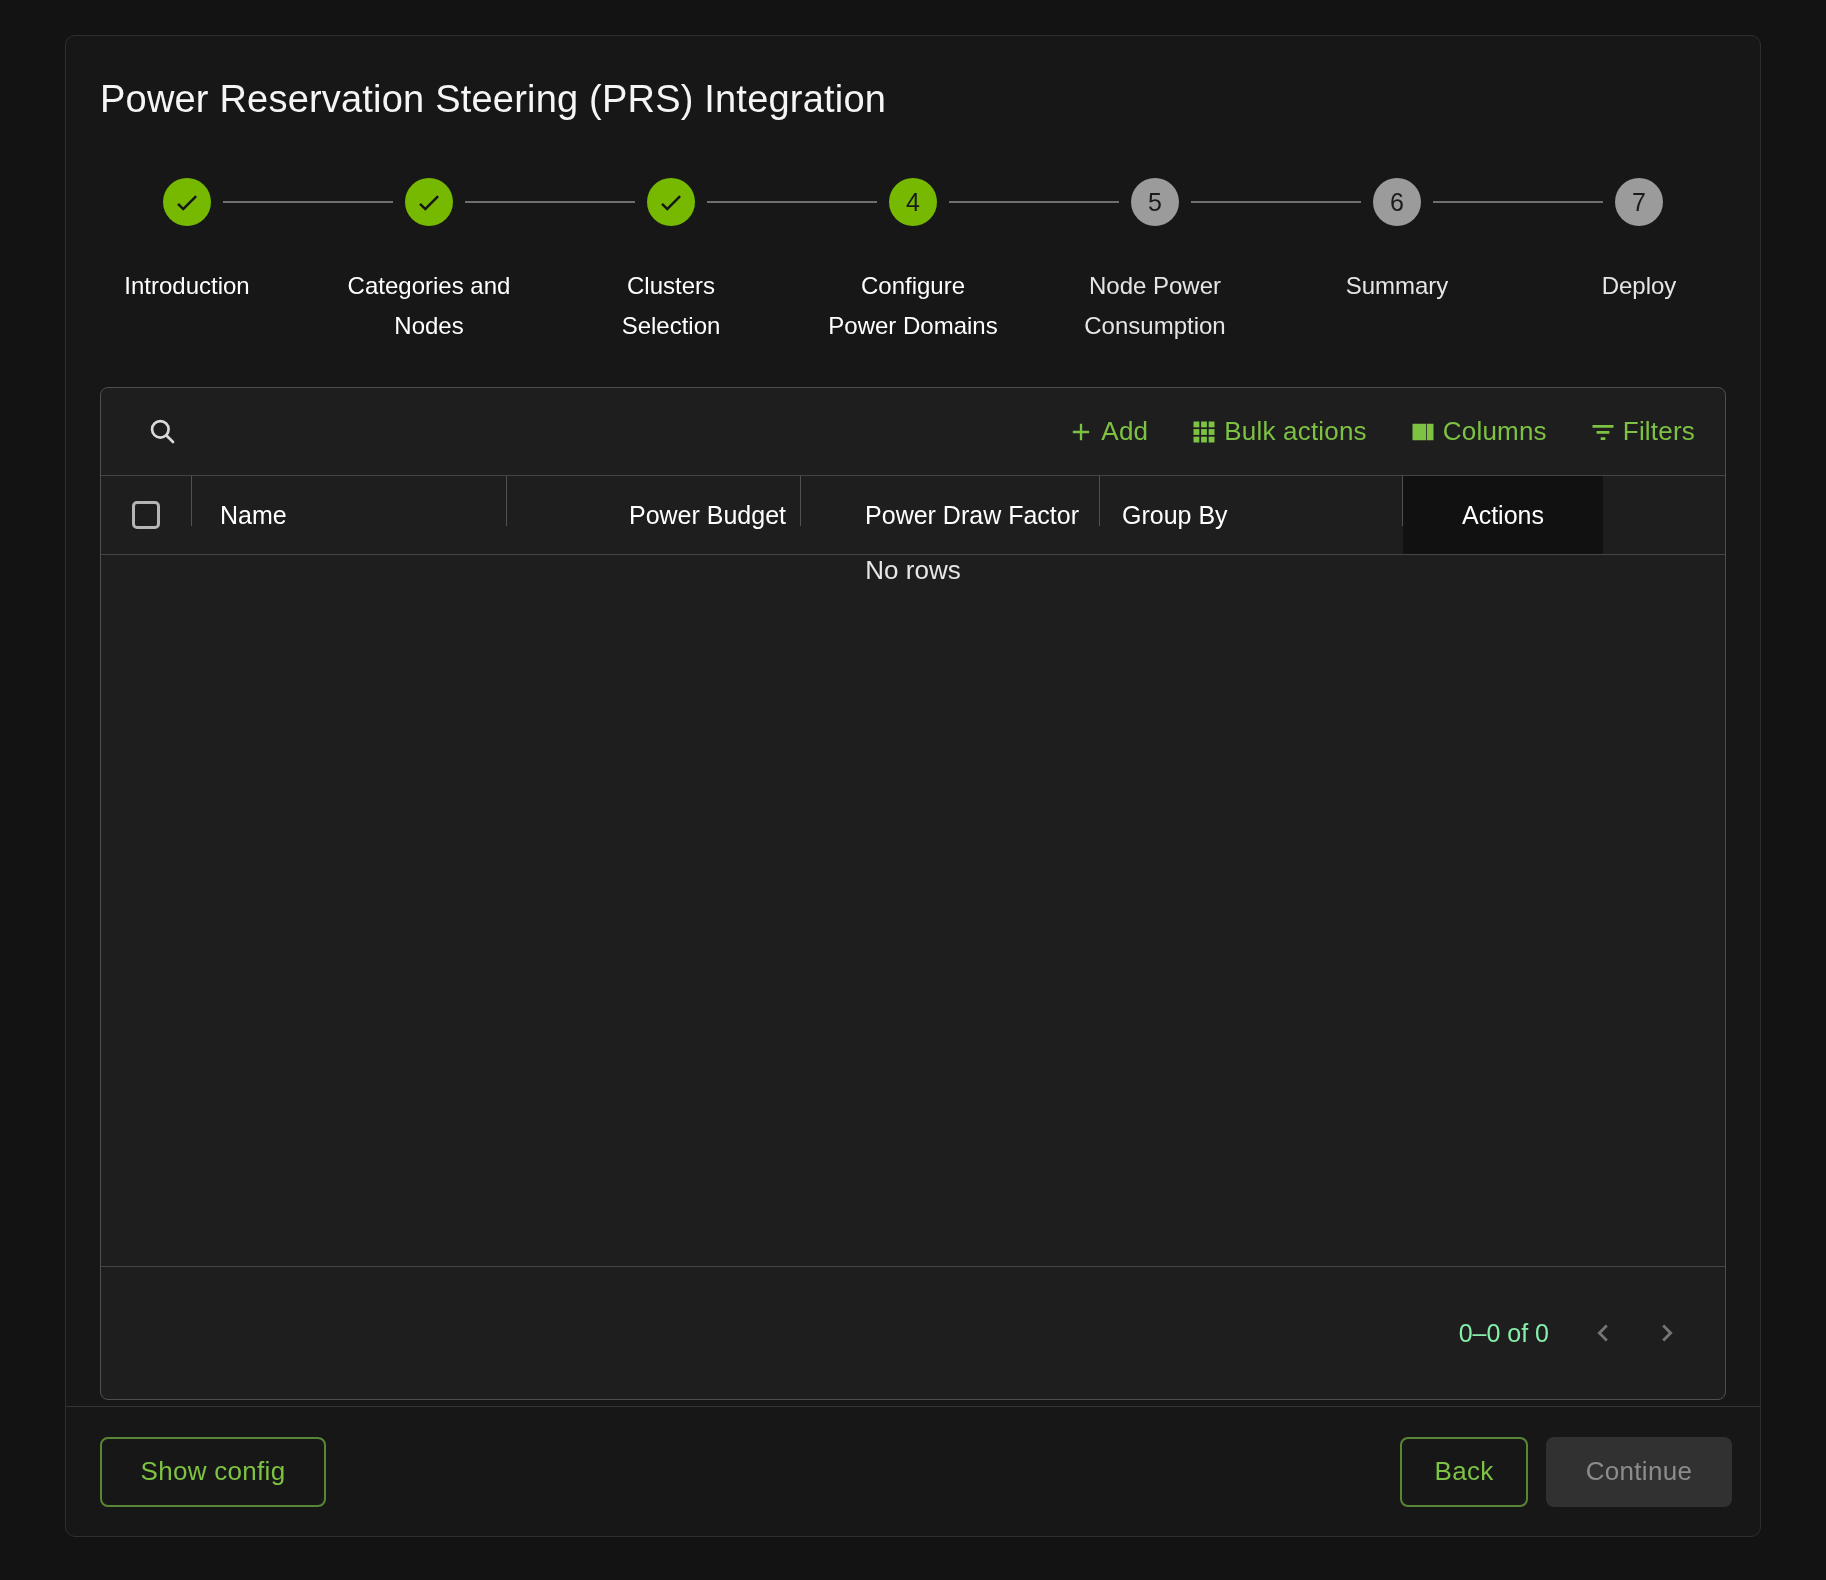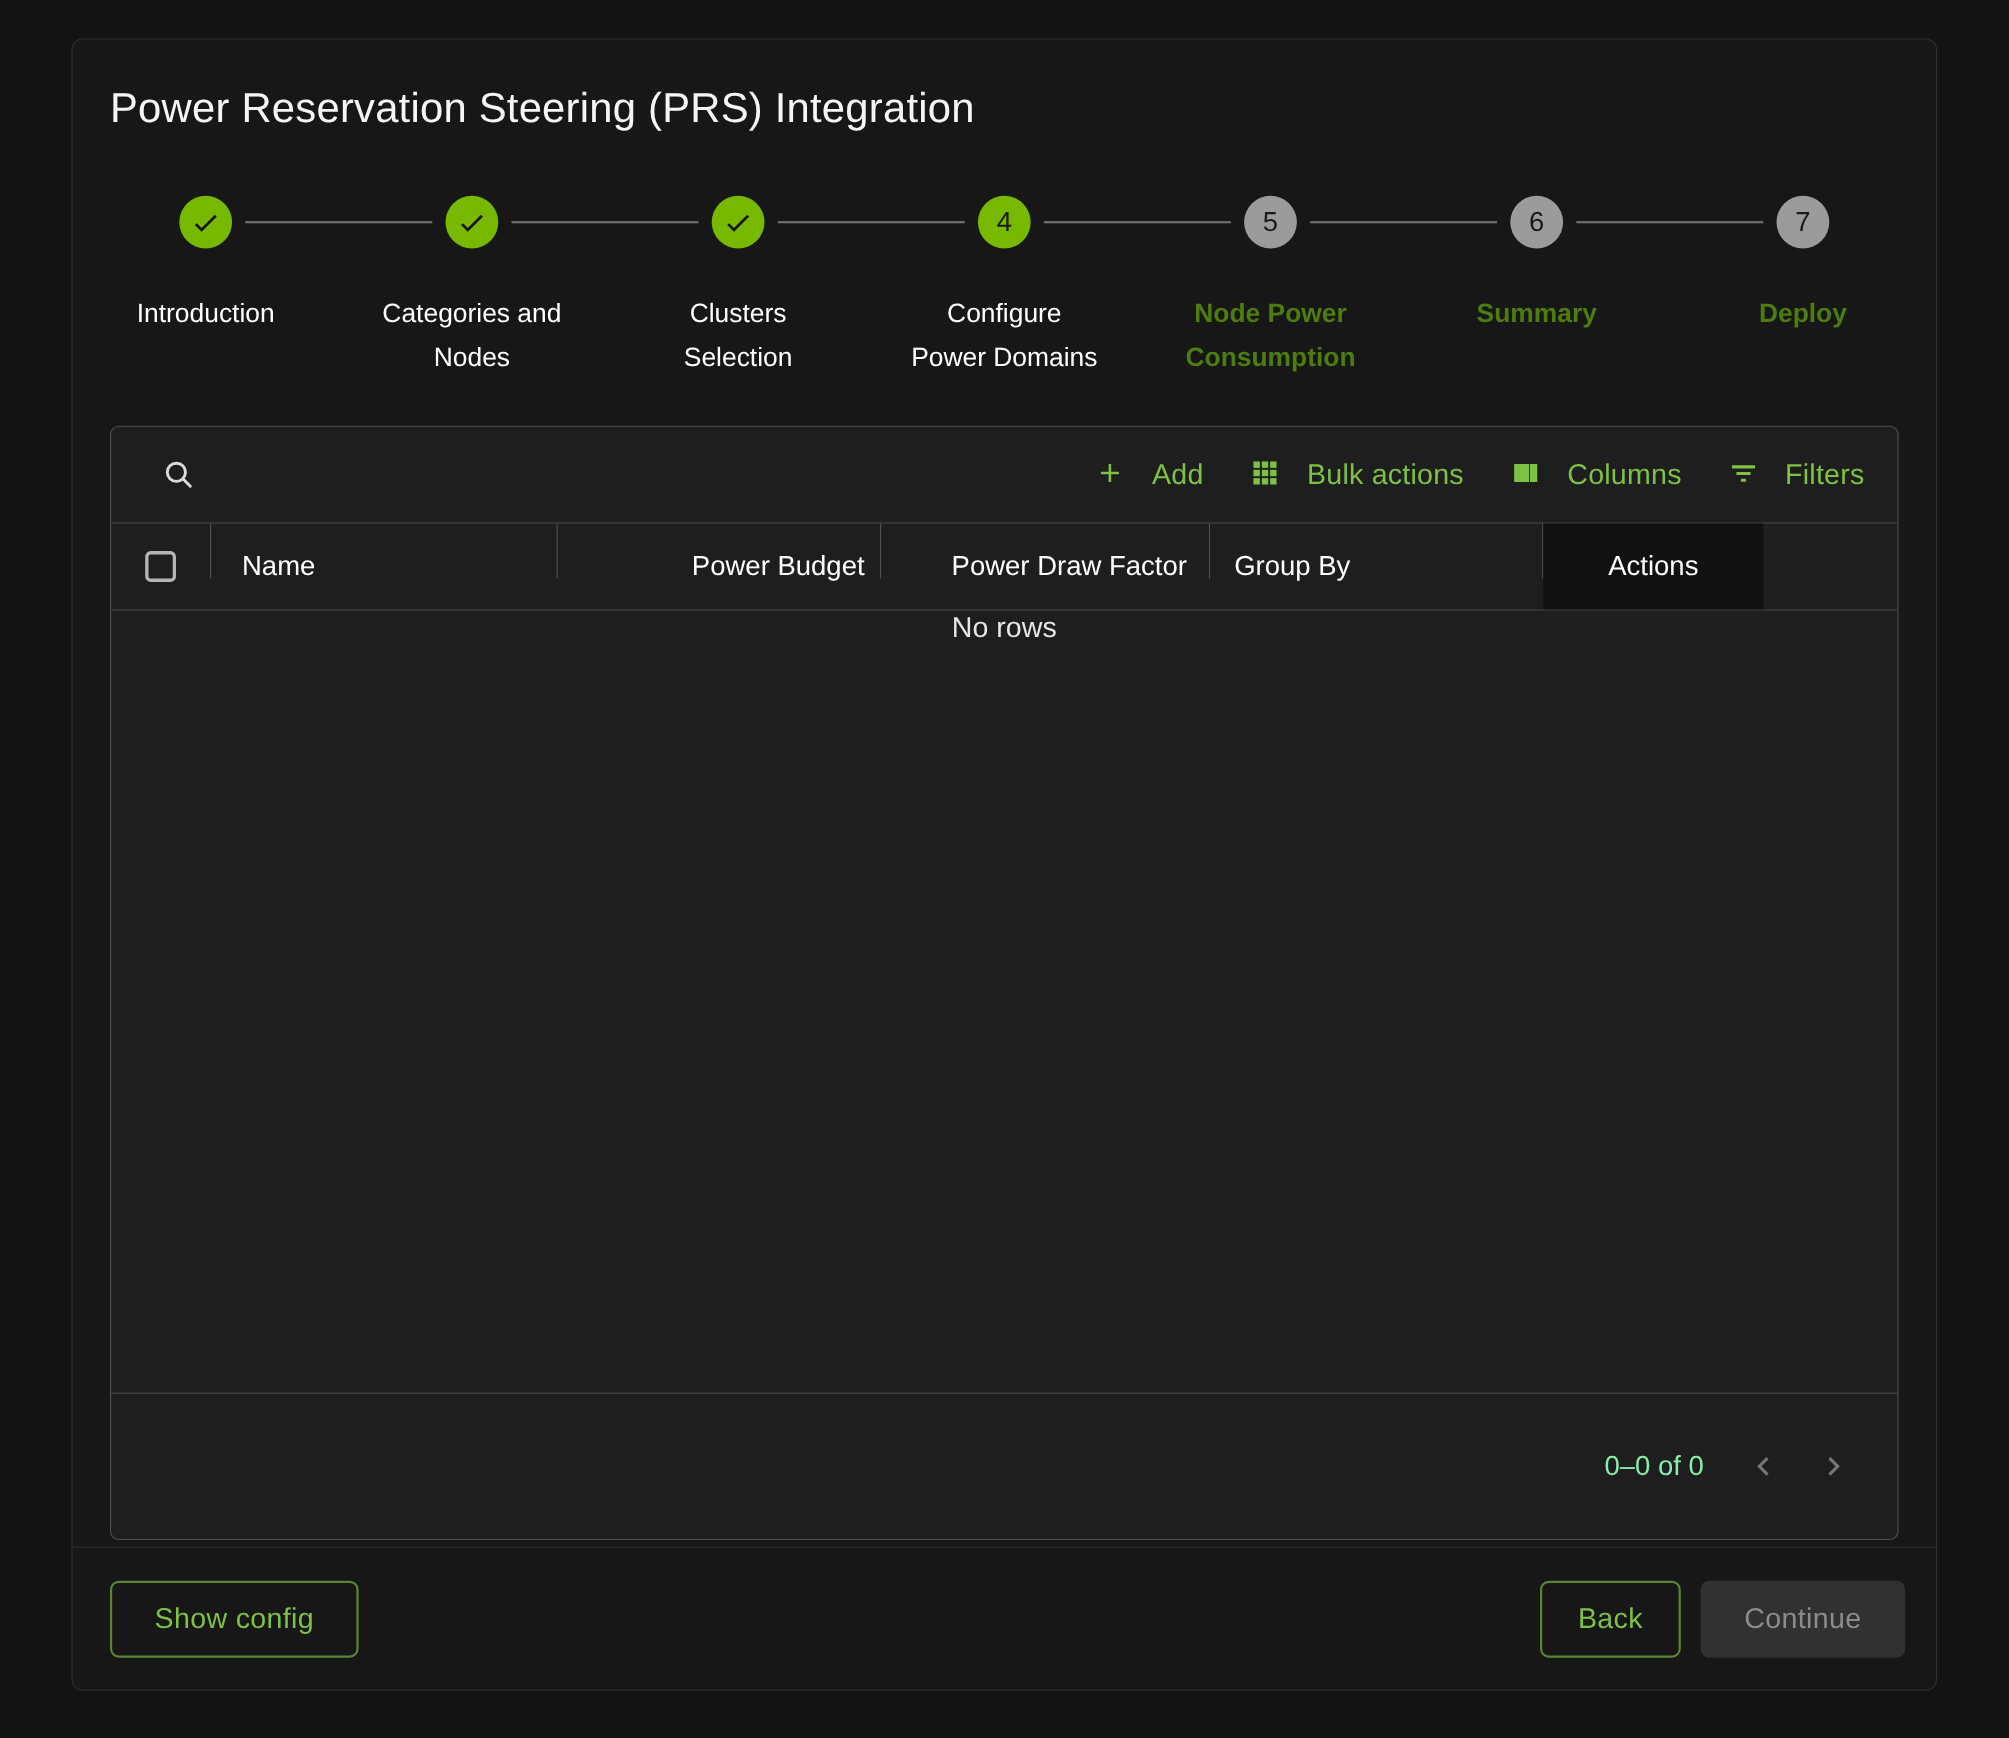--- a/index.html
+++ b/index.html
@@ -38,36 +38,36 @@
     margin:0 auto;display:flex;align-items:center;justify-content:center;
   }
   .step.completed .circle,.step.active .circle{background:var(--brand-green);}
   .step.upcoming .circle{background:#9b9b9b;}
   .circle .num{font-size:25px;font-weight:500;color:#1a1a1a;}
   .circle svg{width:30px;height:30px;}
   .step-label{
     margin-top:40px;font-size:24px;line-height:40px;font-weight:500;color:#ffffff;
   }
   .step-label span{display:block;}
-  .step.upcoming .step-label{color:#4d7c0f;font-weight:700;}
+  .step.upcoming .step-label{color:#e5e5e5;font-weight:400;}
   
   .data-table{
     margin:41px 34px 0;height:1013px;
     background:#1e1e1e;border:1px solid #4f4f4f;border-radius:8px;
     display:flex;flex-direction:column;overflow:hidden;
   }
   .toolbar{
     height:88px;display:flex;align-items:center;
     padding:0 30px 0 46px;border-bottom:1px solid #464646;
   }
   .search-btn{width:32px;height:32px;cursor:pointer;}
   .toolbar-spacer{flex:1;}
   .toolbar-actions{display:flex;align-items:center;gap:42px;}
   .tool-btn{
-    display:flex;align-items:flex-start;gap:24px;cursor:pointer;
+    display:flex;align-items:center;gap:6px;cursor:pointer;
     color:var(--accent-green);font-size:26px;font-weight:500;letter-spacing:.2px;
   }
   .tool-btn svg{width:28px;height:28px;fill:var(--accent-green);}
   
   .thead{
     height:79px;display:flex;align-items:flex-start;
     border-bottom:1px solid #464646;font-size:25px;font-weight:500;color:#ffffff;
   }
   .th{display:flex;align-items:center;height:100%;}
   .col-sep{width:1px;height:50px;background:#515151;flex:0 0 1px;}

